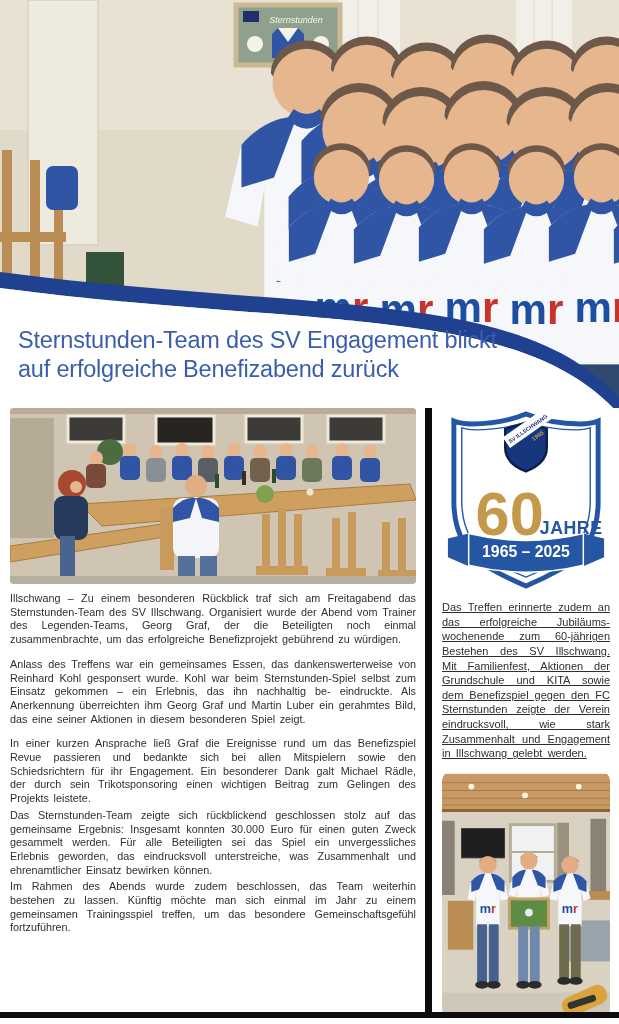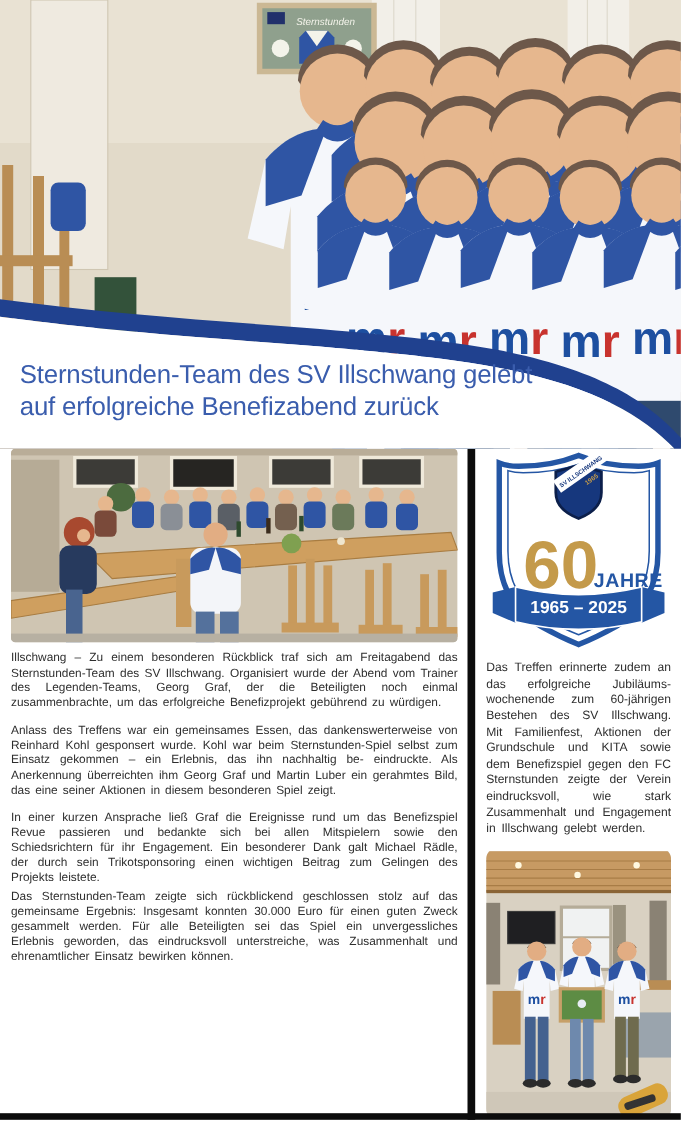--- a/index.html
+++ b/index.html
@@ -30,21 +30,21 @@
   .article{margin-top:8px;color:#2e2e2e;}
   .article p{
     margin:0 0 3px;text-align:justify;font-size:10.8px;line-height:1.27;
     word-spacing:1.6px;
   }
   .article p.gap{margin-bottom:11px;}
 
   .badge-wrap{display:flex;justify-content:center;margin-top:0;}
   .side-text{
     margin:8px 0 0;color:#2e2e2e;text-align:justify;
-    font-size:11px;line-height:1.33;word-spacing:2.2px;
+    font-size:11px;line-height:1.33;word-spacing:2.2px;text-decoration:underline;
   }
   .photo-right{width:100%;height:247px;border-radius:10px;overflow:hidden;margin-top:10px;}
 
   .bottom-rule{position:absolute;left:0;top:1012px;width:619px;height:6px;background:#0c0c0c;}
 </style>
 </head>
 <body>
 
 <div class="hero">
   <svg class="hero-svg" viewBox="0 0 619 408" aria-hidden="true">
@@ -144,21 +144,21 @@
     <use href="#fig-sit" color="#2f4a6e" transform="translate(292,138)"></use>
     <use href="#fig-sit" color="#41608c" transform="translate(357,140)"></use>
     <use href="#fig-sit" color="#b5413c" transform="translate(422,138)"></use>
     <use href="#fig-sit" color="#565d66" transform="translate(487,140)"></use>
 
     <path d="M0,272 C180,296 330,296 452,318 C544,336 588,364 619,398 L619,414 C588,380 544,352 452,334 C330,312 180,312 0,288 Z" fill="#20418f"></path>
     <path d="M0,288 C180,312 330,312 452,334 C544,352 588,380 619,414 L619,408 L0,408 Z" fill="#ffffff"></path>
   </svg>
 
   <div class="headline">
-    <div>Sternstunden-Team des SV Illschwang gelebt</div>
+    <div>Sternstunden-Team des SV Engagement blickt</div>
     <div>auf erfolgreiche Benefizabend zurück</div>
   </div>
 </div>
 
 <div class="content">
 
   <div class="col-l">
     <svg class="photo-left" viewBox="0 0 406 176" aria-hidden="true">
       <rect width="406" height="176" fill="#cfc5b2"></rect>
       <rect width="406" height="6" fill="#b9ad98"></rect>
@@ -260,20 +260,21 @@
           <rect x="368" y="162" width="38" height="9"></rect>
       </g>
       <rect x="0" y="168" width="406" height="8" fill="#b7b0a2"></rect>
     </svg>
 
     <div class="article">
       <p class="gap">Illschwang – Zu einem besonderen Rückblick traf sich am Freitagabend das Sternstunden-Team des SV Illschwang. Organisiert wurde der Abend vom Trainer des Legenden-Teams, Georg Graf, der die Beteiligten noch einmal zusammenbrachte, um das erfolgreiche Benefizprojekt gebührend zu würdigen.</p>
       <p class="gap">Anlass des Treffens war ein gemeinsames Essen, das dankenswerterweise von Reinhard Kohl gesponsert wurde. Kohl war beim Sternstunden-Spiel selbst zum Einsatz gekommen – ein Erlebnis, das ihn nachhaltig be- eindruckte. Als Anerkennung überreichten ihm Georg Graf und Martin Luber ein gerahmtes Bild, das eine seiner Aktionen in diesem besonderen Spiel zeigt.</p>
       <p>In einer kurzen Ansprache ließ Graf die Ereignisse rund um das Benefizspiel Revue passieren und bedankte sich bei allen Mitspielern sowie den Schiedsrichtern für ihr Engagement. Ein besonderer Dank galt Michael Rädle, der durch sein Trikotsponsoring einen wichtigen Beitrag zum Gelingen des Projekts leistete.</p>
       <p>Das Sternstunden-Team zeigte sich rückblickend geschlossen stolz auf das gemeinsame Ergebnis: Insgesamt konnten 30.000 Euro für einen guten Zweck gesammelt werden. Für alle Beteiligten sei das Spiel ein unvergessliches Erlebnis geworden, das eindrucksvoll unterstreiche, was Zusammenhalt und ehrenamtlicher Einsatz bewirken können.</p>
+      <p>Im Rahmen des Abends wurde zudem beschlossen, das Team weiterhin bestehen zu lassen. Künftig möchte man sich einmal im Jahr zu einem gemeinsamen Trainingsspiel treffen, um das besondere Gemeinschaftsgefühl fortzuführen.</p>
     </div>
   </div>
 
   <div class="divider"></div>
 
   <div class="col-r">
 
     <div class="badge-wrap">
       <svg width="168" height="184" viewBox="0 0 170 186" aria-hidden="true">
 

